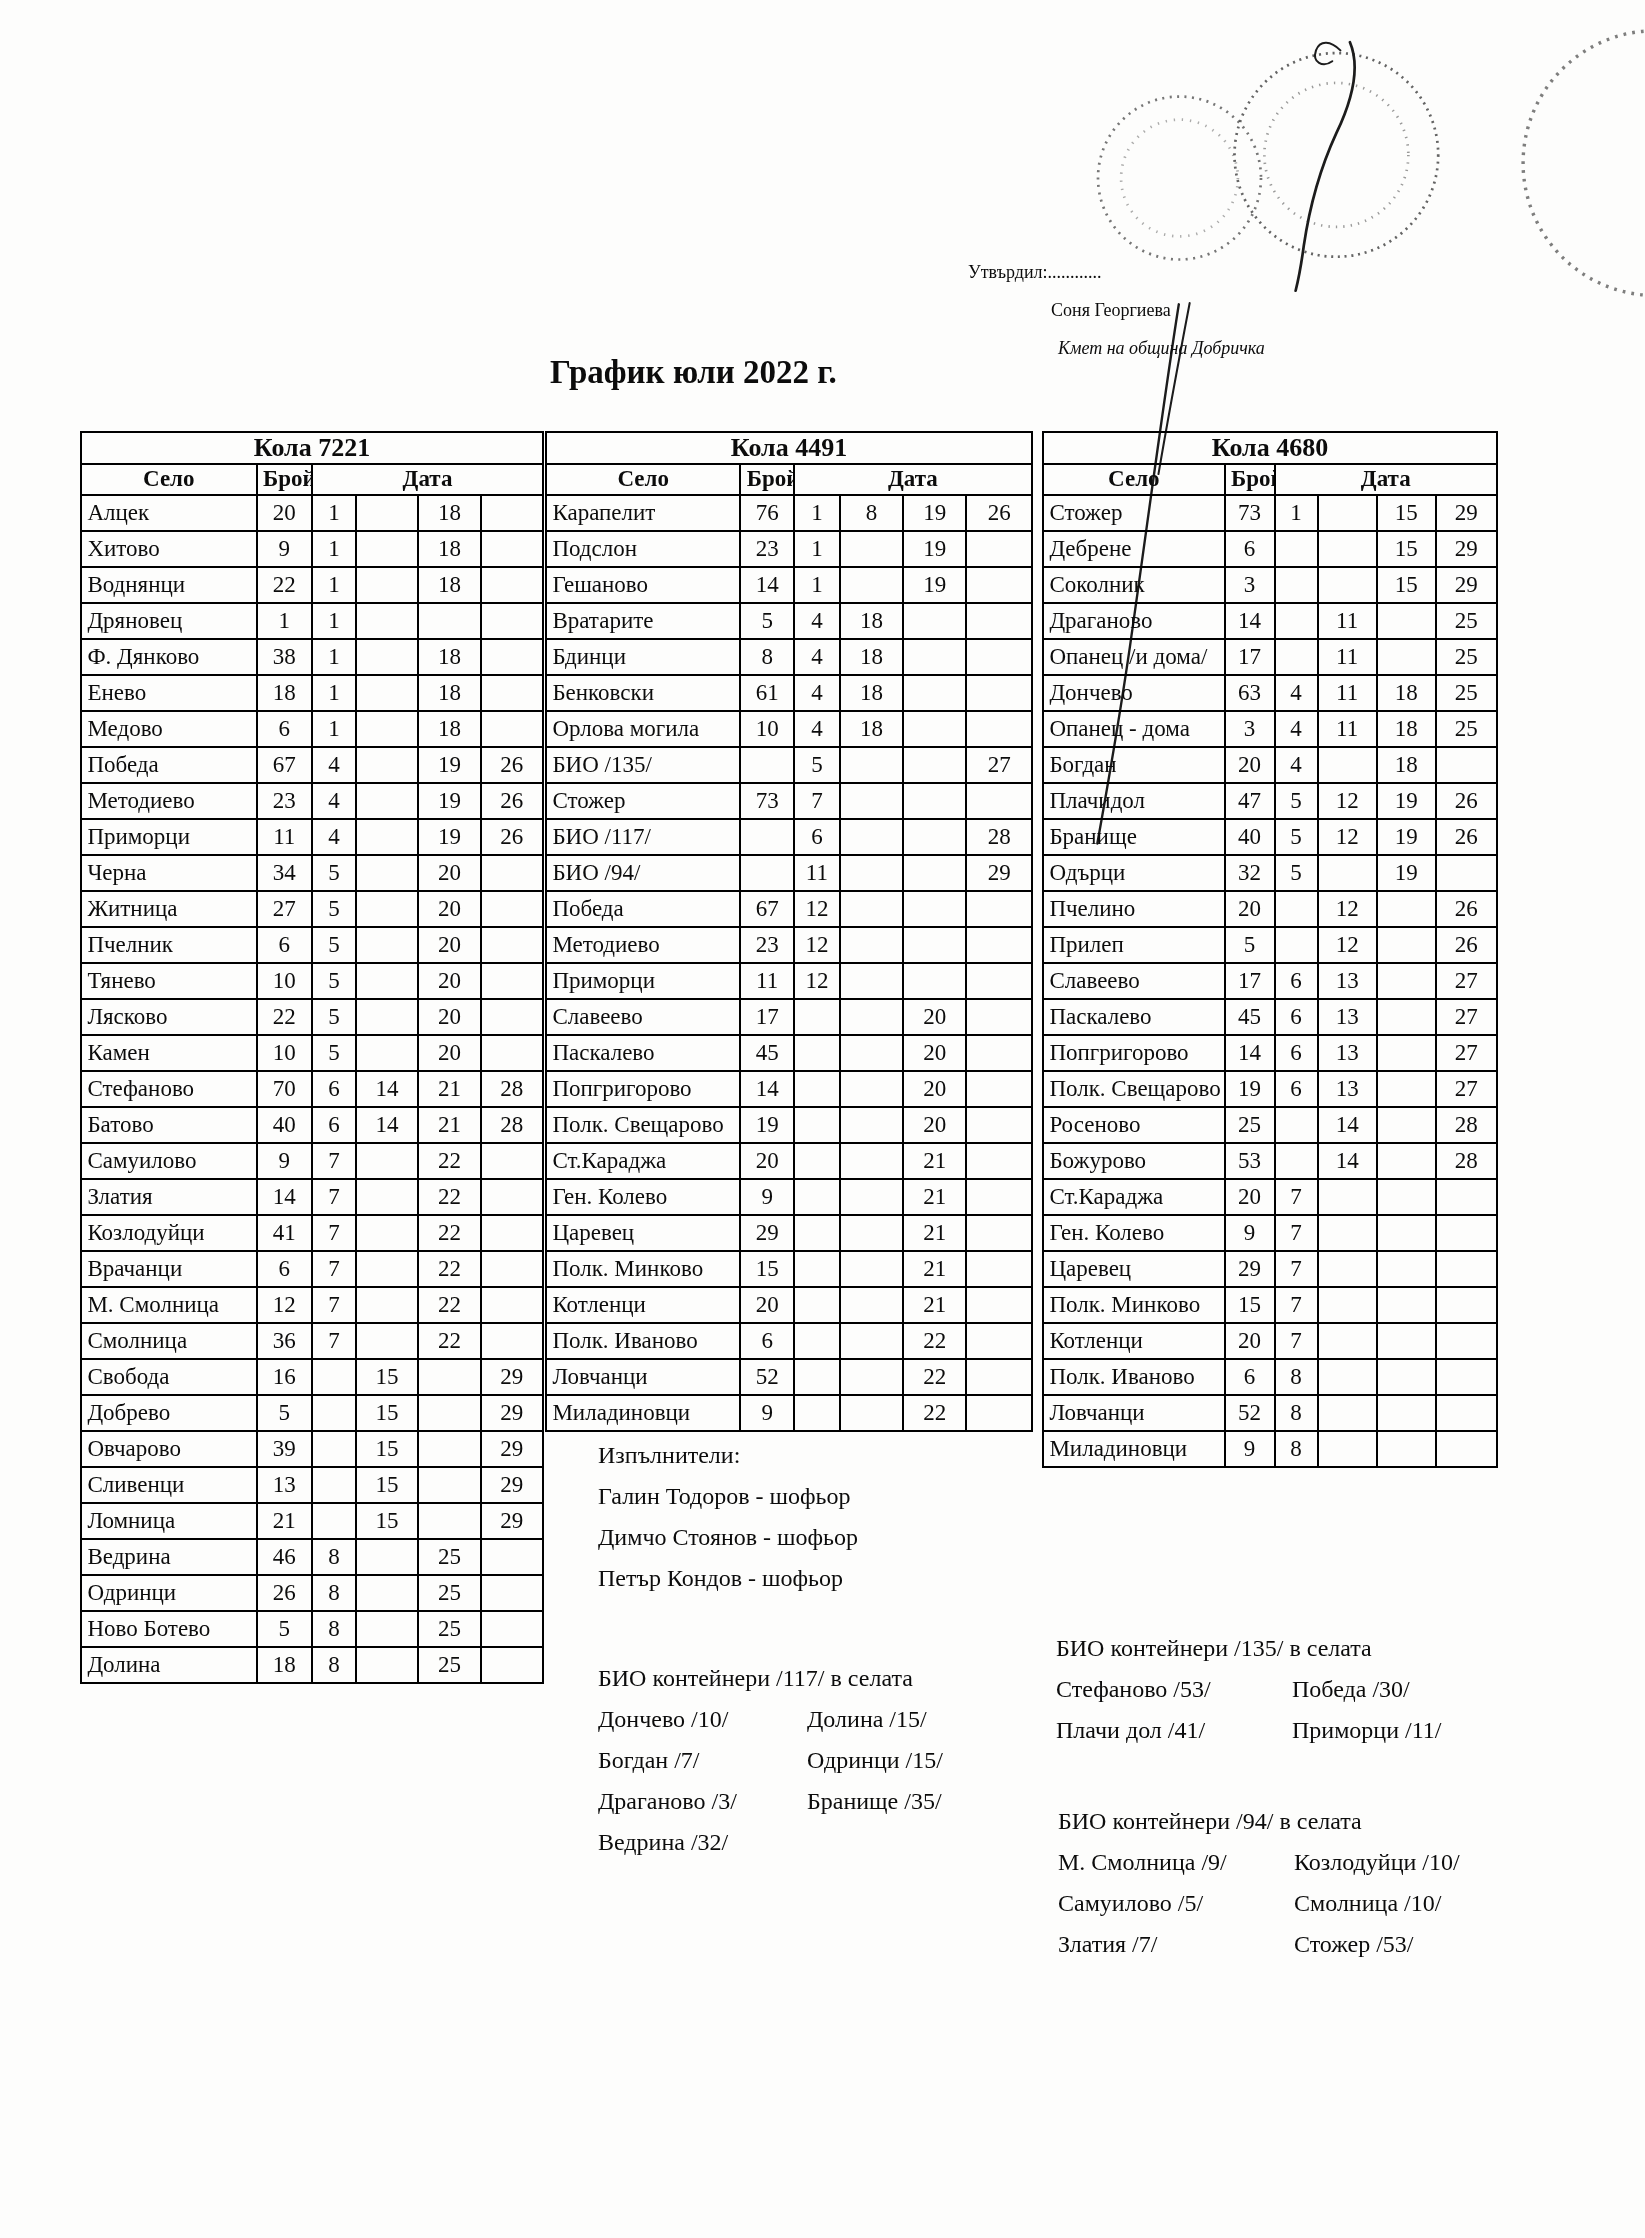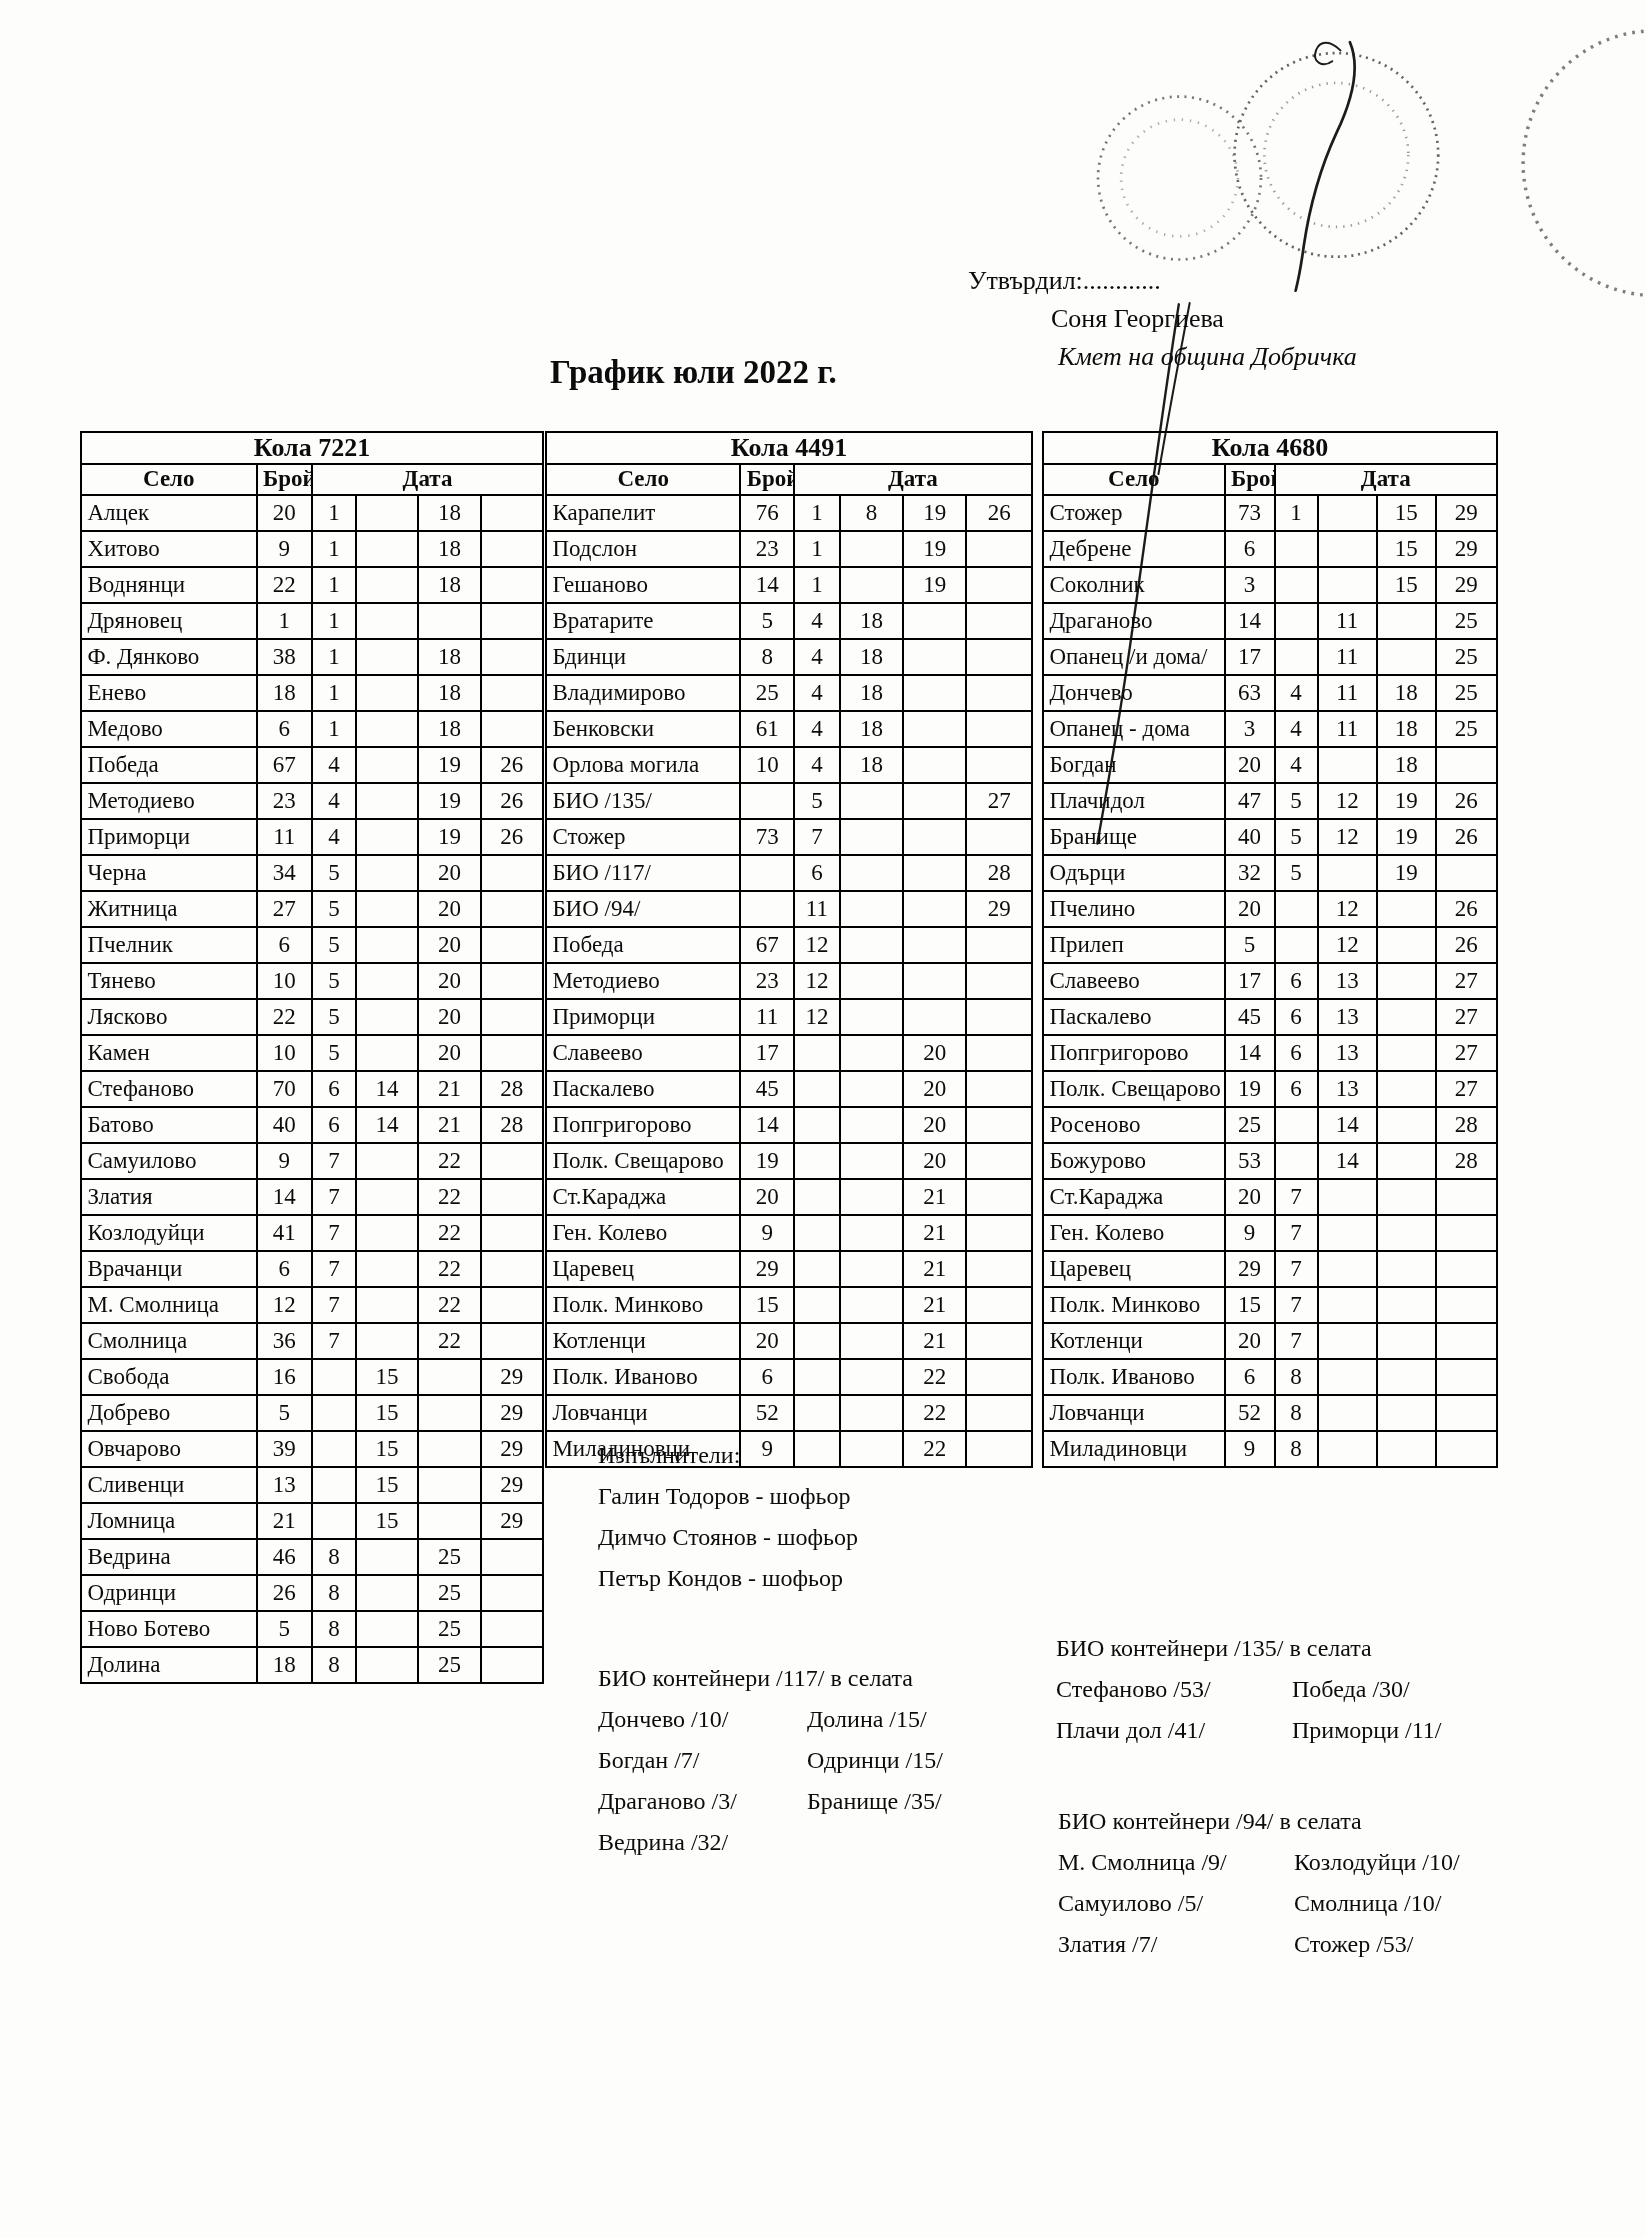--- a/index.html
+++ b/index.html
@@ -5,21 +5,21 @@
   html,body{margin:0;padding:0;}
   body{
     width:1646px;height:2239px;
     background:#fdfdfc;
     font-family:"Liberation Serif", serif;
     color:#0c0c0c;
     position:relative;
     overflow:hidden;
   }
   .overlay{position:absolute;left:0;top:0;pointer-events:none;}
-  .approval{position:absolute;left:968px;top:262px;font-size:26px;line-height:38px;}
+  .approval{position:absolute;left:968px;top:253px;font-size:18px;line-height:38px;}
   .approval-name{padding-left:83px;font-family:Liberation Serif, serif;}
   .approval-title{padding-left:90px;font-style:italic;}
   .doc-title{
     position:absolute;left:550px;top:354px;margin:0;
     font-size:33px;font-weight:bold;
   }
   table.tbl{
     position:absolute;border-collapse:collapse;table-layout:fixed;
     background:transparent;
   }
@@ -414,28 +414,20 @@
       </tr>
       <tr>
         <td class="village">Бдинци</td>
         <td class="count">8</td>
         <td class="date">4</td>
         <td class="date">18</td>
         <td class="date"></td>
         <td class="date"></td>
       </tr>
       <tr>
-        <td class="village">Владимирово</td>
-        <td class="count">25</td>
-        <td class="date">4</td>
-        <td class="date">18</td>
-        <td class="date"></td>
-        <td class="date"></td>
-      </tr>
-      <tr>
         <td class="village">Бенковски</td>
         <td class="count">61</td>
         <td class="date">4</td>
         <td class="date">18</td>
         <td class="date"></td>
         <td class="date"></td>
       </tr>
       <tr>
         <td class="village">Орлова могила</td>
         <td class="count">10</td>

